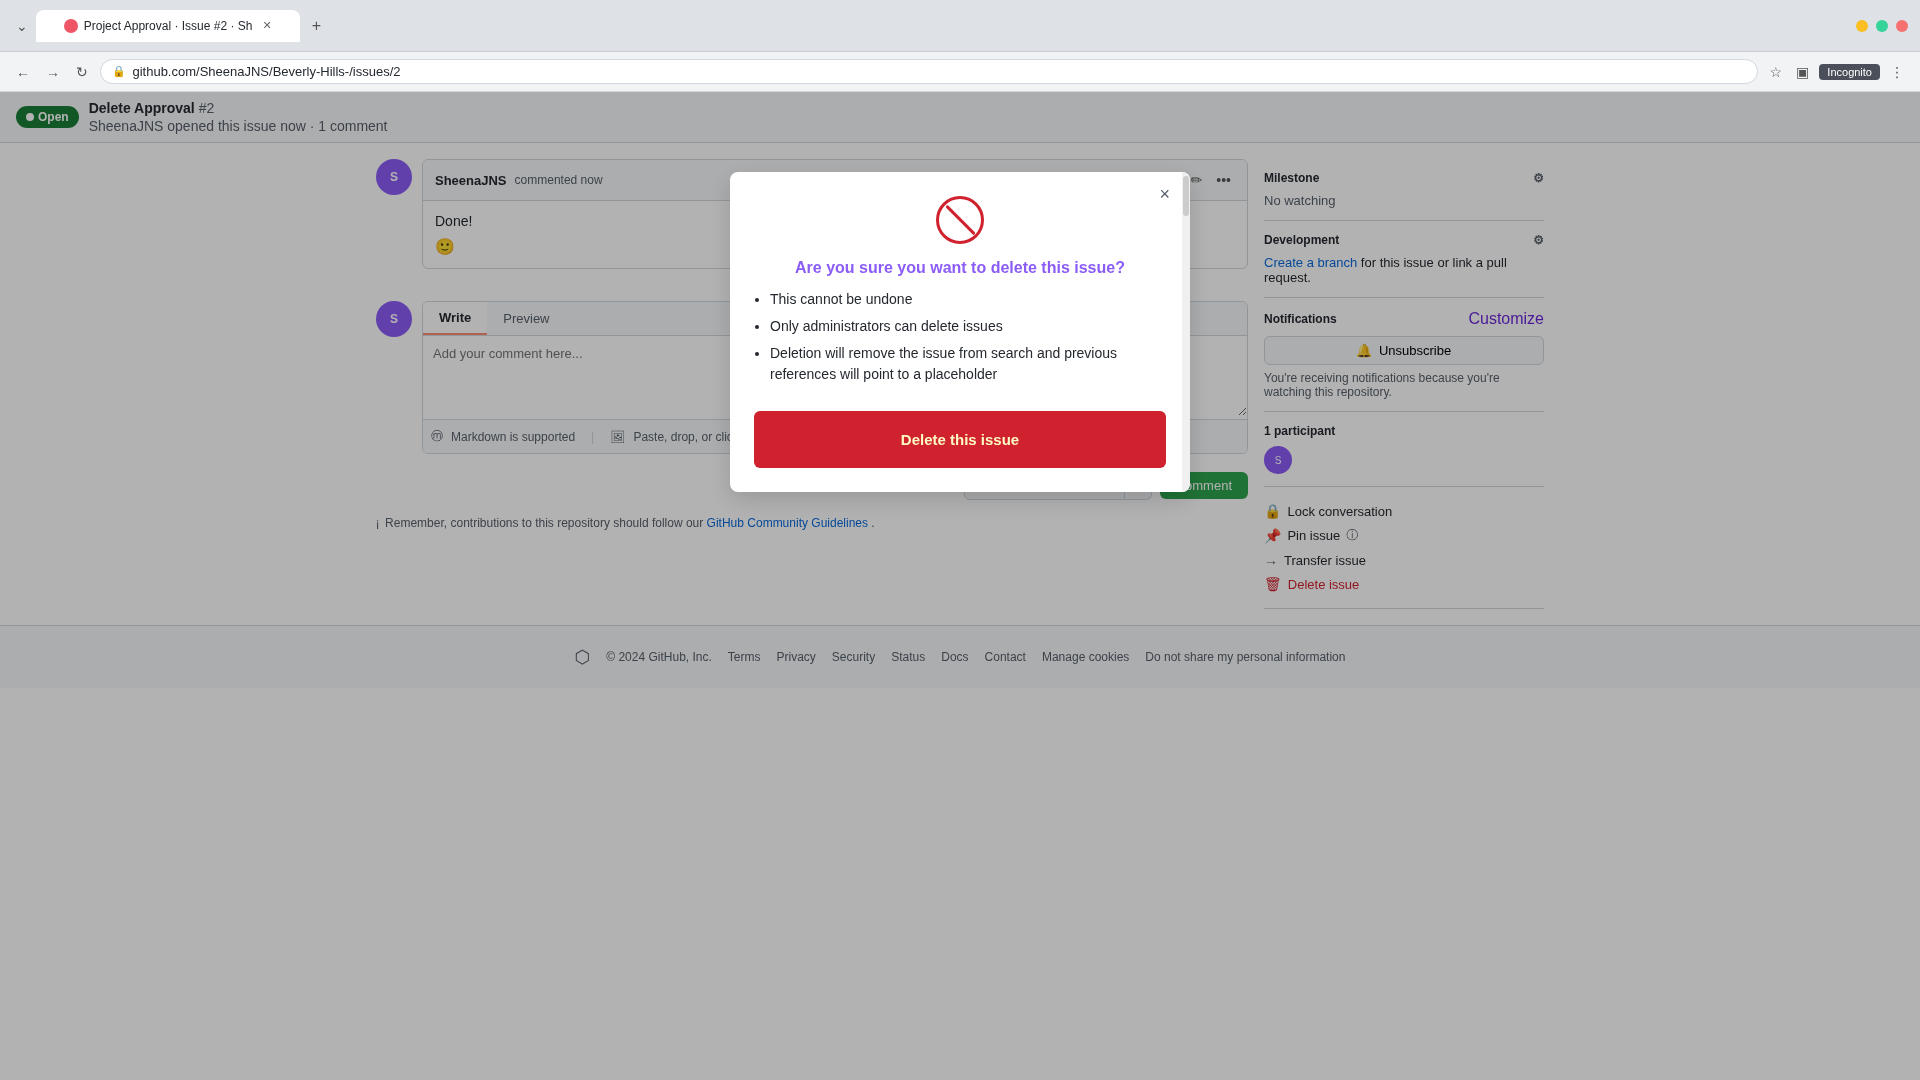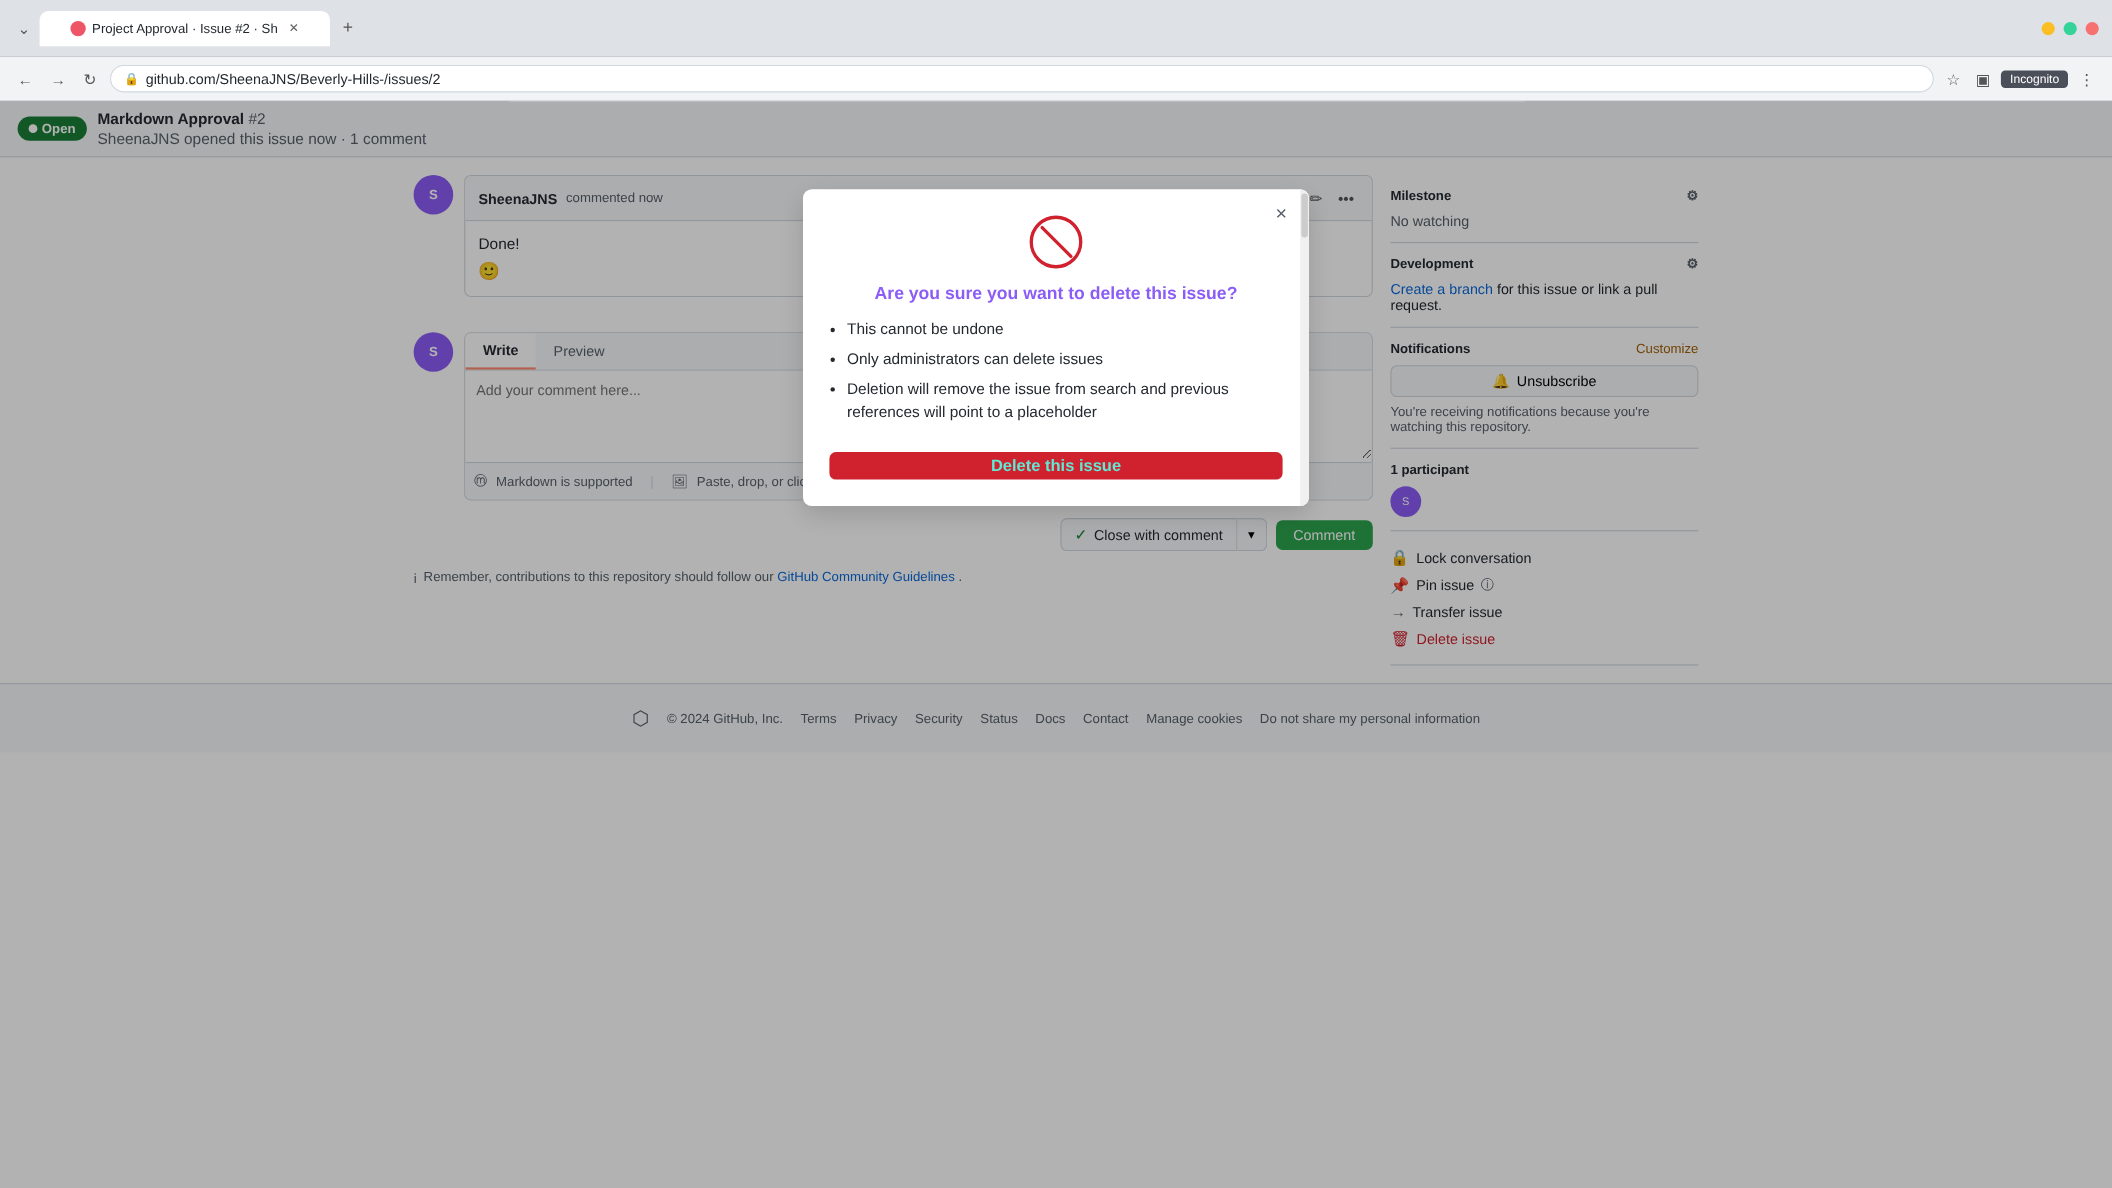--- a/index.html
+++ b/index.html
@@ -302,24 +302,24 @@
       font-size: 16px;
       font-weight: 600;
       margin-bottom: 12px;
       color: #8b5cf6;
     }
     .modal-bullets { margin-left: 16px; margin-bottom: 26px; }
     .modal-bullets li { font-size: 14px; color: #24292f; margin-bottom: 6px; line-height: 1.5; }
     .modal-delete-btn {
       width: 100%;
       background: #cf222e;
-      color: #5eead4;
+      color: #fef9c3;
       border: none;
       border-radius: 6px;
-      padding: 4px;
+      padding: 20px;
       font-size: 15px;
       font-weight: 600;
       cursor: pointer;
     }
 
     
     ::-webkit-scrollbar { display: none; }
   </style>
 </head>
 <body>
@@ -359,21 +359,21 @@
 
 <div class="page-content">
 
   <div class="issue-header-bar">
     <div class="open-badge">
       <span class="dot"></span>
       <span>Open</span>
     </div>
     <div class="issue-title-info">
       <div>
-        <span style="font-weight:600;">Markdown Approval</span>
+        <span style="font-weight:600;">Delete Approval</span>
         <span style="color:#57606a;font-weight:400;">#2</span>
       </div>
       <div style="font-size:14px;color:#57606a;">SheenaJNS opened this issue now · 1 comment</div>
     </div>
   </div>
 
   <div class="main-layout">
 
     <div class="content-area">
 
@@ -456,21 +456,21 @@
         </div>
         <div style="font-size:13px;">
           <a href="#" class="sidebar-link">Create a branch</a>
           <span> for this issue or link a pull request.</span>
         </div>
       </div>
 
       <div class="sidebar-section">
         <div class="sidebar-section-title">
           <span>Notifications</span>
-          <span style="font-weight:400;color:#a16207;cursor:pointer;font-size:12px;">Customize</span>
+          <span style="font-weight:400;color:#6d28d9;cursor:pointer;font-size:16px;">Customize</span>
         </div>
         <button class="unsubscribe-btn">
           <span>🔔</span>
           <span>Unsubscribe</span>
         </button>
         <div class="notification-text">You're receiving notifications because you're watching this repository.</div>
       </div>
 
       <div class="sidebar-section">
         <div class="sidebar-section-title">

